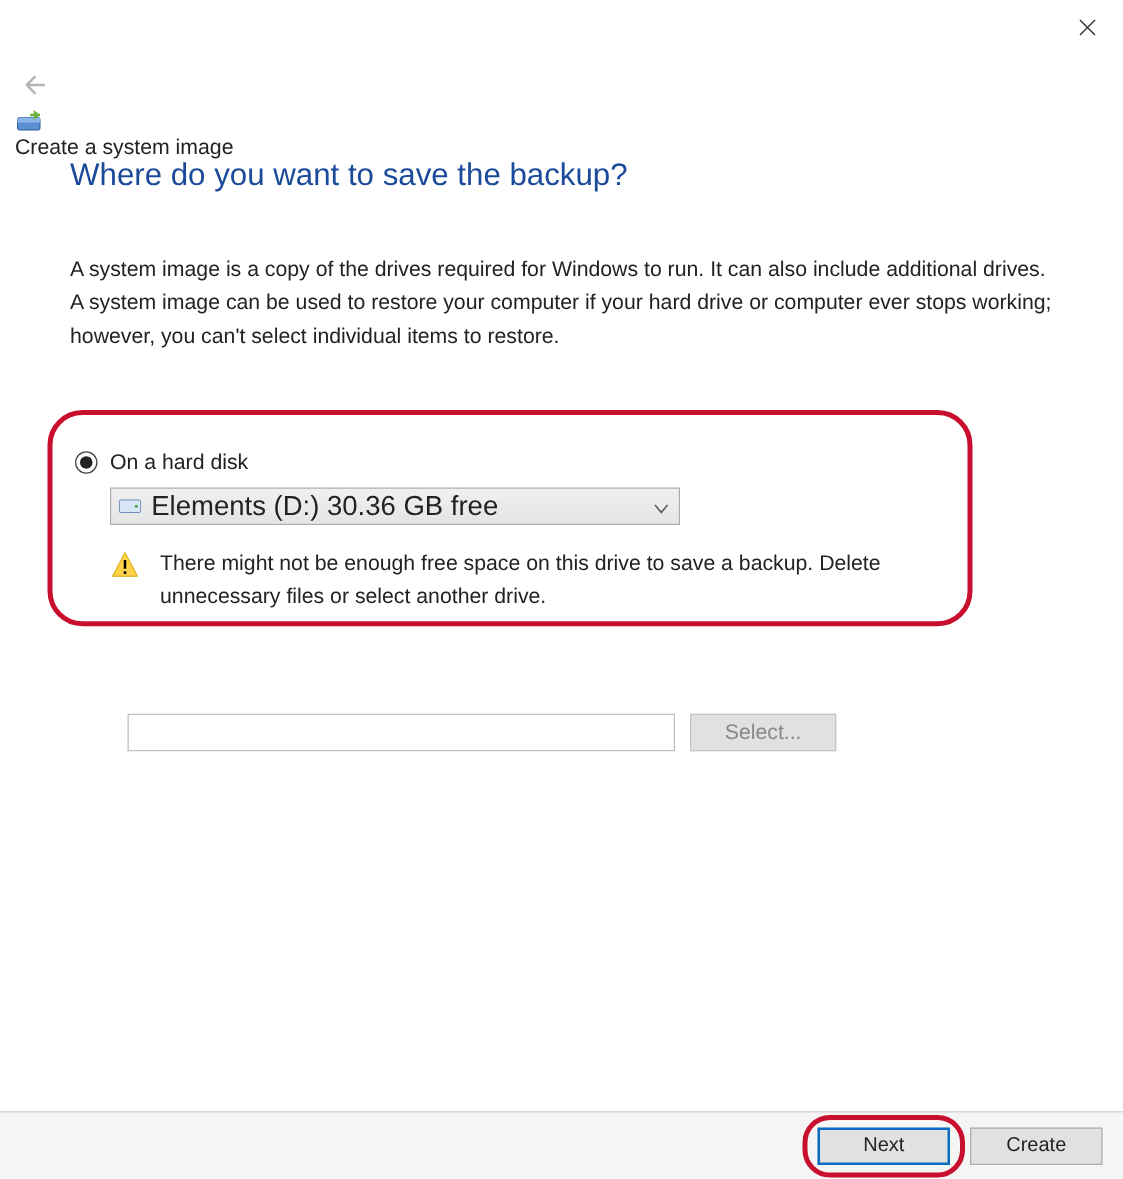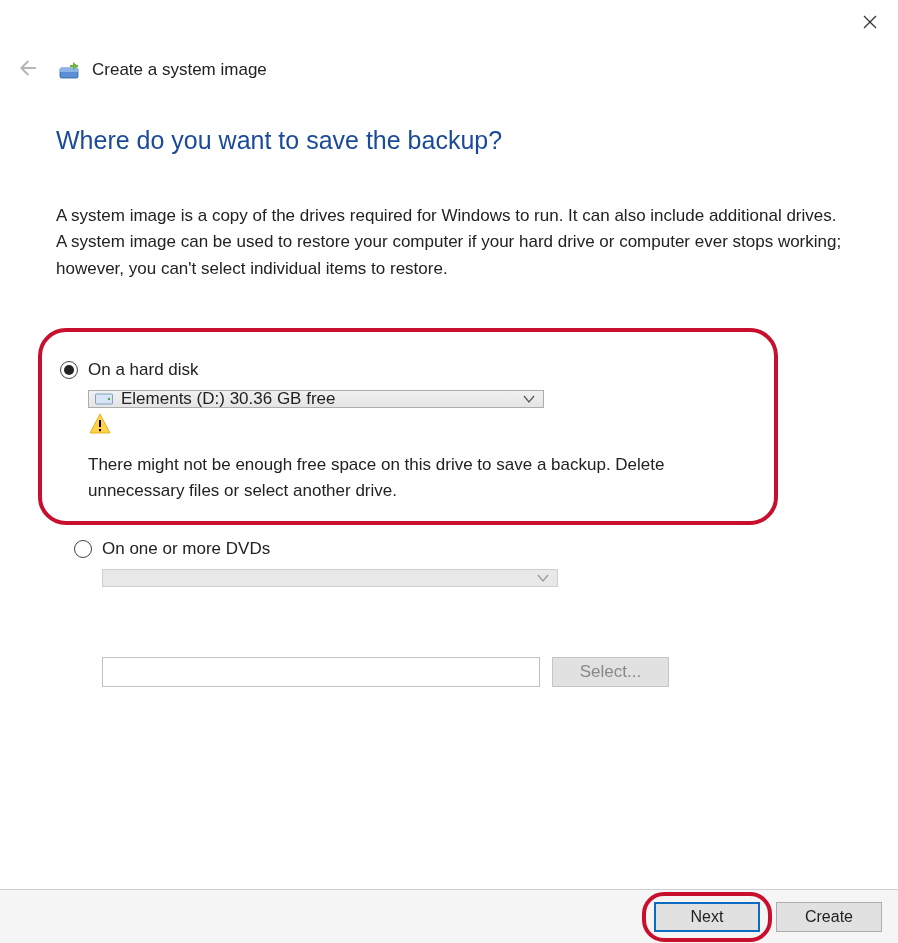--- a/index.html
+++ b/index.html
@@ -22,21 +22,22 @@
       align-items: center;
       justify-content: center;
     }
     .close-btn svg { width: 14px; height: 14px; }
     .header-row {
       position: absolute;
       top: 56px;
       left: 12px;
       right: 28px;
       display: flex;
-      align-items: center;
+      align-items: flex-start;
+      flex-direction: column;
     }
     .back-arrow {
       width: 28px;
       height: 28px;
       display: flex;
       align-items: center;
       justify-content: center;
       color: #b5b5b5;
       margin-right: 18px;
     }
@@ -68,21 +69,21 @@
     .description {
       font-size: 17px;
       line-height: 1.55;
       color: #222;
       margin-bottom: 46px;
       max-width: 790px;
     }
     .highlight-box {
       border: 4px solid #c8102e;
       border-radius: 28px;
-      padding: 28px 22px 18px 0;
+      padding: 28px 22px 8px 0;
       margin-left: -18px;
       margin-bottom: 14px;
       width: 740px;
     }
     .option-row {
       display: flex;
       align-items: center;
       margin-bottom: 10px;
       padding-left: 18px;
     }
@@ -106,27 +107,27 @@
       border-radius: 50%;
       display: block;
     }
     .option-label {
       font-size: 17px;
       color: #222;
     }
     .dropdown {
       margin-left: 46px;
       width: 456px;
-      height: 18px;
+      height: 30px;
       background: linear-gradient(#f0f0f0, #e5e5e5);
       border: 1px solid #adadad;
       display: flex;
       align-items: center;
       padding: 0 6px;
-      font-size: 17px;
+      font-size: 22px;
       color: #222;
       position: relative;
       cursor: pointer;
     }
     .dropdown.disabled {
       background: #e8e8e8;
       border: 1px solid #cfcfcf;
       cursor: default;
     }
     .dropdown .drive-icon {
@@ -141,23 +142,22 @@
       position: absolute;
       right: 8px;
       top: 50%;
       transform: translateY(-50%);
     }
     .dropdown .chevron svg { width: 12px; height: 10px; }
     .warning-row {
       display: flex;
       align-items: flex-start;
       margin-left: 46px;
-      margin-top: 2px;
+      margin-top: 18px;
       gap: 16px;
-      flex-direction: column;
     }
     .warning-icon {
       width: 24px;
       height: 24px;
       flex-shrink: 0;
       margin-top: 2px;
     }
     .warning-text {
       font-size: 17px;
       line-height: 1.5;
@@ -285,34 +285,20 @@
         <svg viewBox="0 0 24 24">
             <path d="M12 2 L22 21 L2 21 Z" fill="#ffd24a" stroke="#d6a800" stroke-width="0.8"></path>
             <rect x="11" y="8" width="2" height="7" fill="#000"></rect>
             <rect x="11" y="17" width="2" height="2.2" fill="#000"></rect>
           </svg>
       </div>
       <div class="warning-text">There might not be enough free space on this drive to save a backup. Delete unnecessary files or select another drive.</div>
     </div>
   </div>
 
-  <div class="option-block opt2">
-    <div class="option-row">
-      <span class="radio"></span>
-      <span class="option-label">On one or more DVDs</span>
-    </div>
-    <div class="dropdown disabled">
-      <span></span>
-      <span class="chevron">
-        <svg viewBox="0 0 12 10">
-            <path d="M1 2 L6 8 L11 2" stroke="#999" stroke-width="1.2" fill="none"></path>
-          </svg>
-      </span>
-    </div>
-  </div>
 
   <div class="option-block opt3">
     <div class="net-row">
       <input class="text-input" type="text" value="" style="">
       <button class="select-btn">Select...</button>
     </div>
   </div>
 </div>
 
 <div class="footer">

